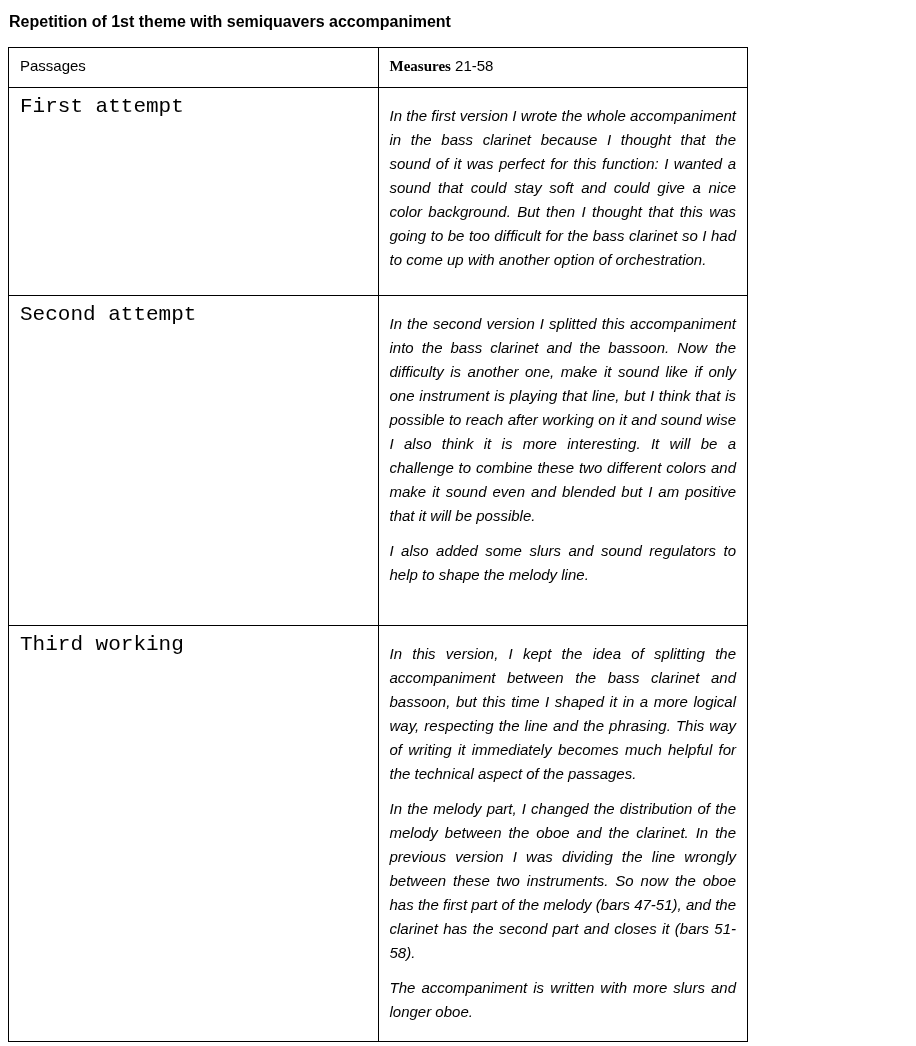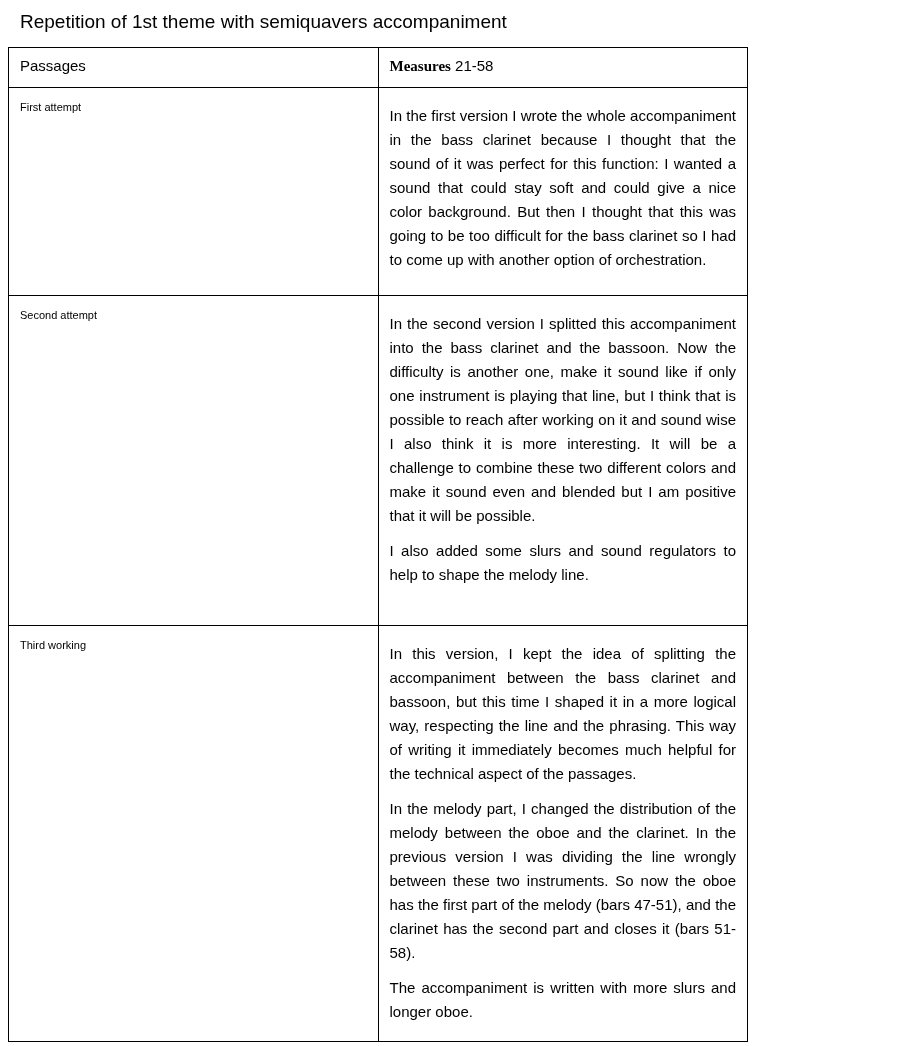--- a/index.html
+++ b/index.html
@@ -11,24 +11,24 @@
     width: 916px;
     font-family: "Liberation Sans", "DejaVu Sans", sans-serif;
     color: #000000;
     -webkit-font-smoothing: antialiased;
   }
   .doc {
     padding: 10px 8px 10px 8px;
     box-sizing: border-box;
   }
   .doc-title {
-    font-weight: normal;
-    font-size: 19px;
+    font-weight: bold;
+    font-size: 16px;
     line-height: 20px;
-    margin: 2px 0 15px 12px;
+    margin: 2px 0 15px 1px;
   }
   table.attempts {
     border-collapse: collapse;
     width: 740px;
     table-layout: fixed;
   }
   table.attempts th,
   table.attempts td {
     border: 1.5px solid #000000;
     vertical-align: top;
@@ -40,27 +40,29 @@
   }
   .col-left  { width: 50%; }
   .col-right { width: 50%; }
   tr.r-header { height: 40px; }
   tr.r1 { height: 208px; }
   tr.r2 { height: 330px; margin-left: 28px; }
   tr.r3 { height: 416px; }
   th.h-passages { font-weight: bold; }
   .bold { font-weight: bold; font-family: Liberation Serif, serif; }
   .passage-label {
-    font-size: 11px;
+    font-size: 21px;
     line-height: 20px;
+    font-family: Liberation Mono, monospace;
   }
   .cell-right p {
     margin: 0;
     text-align: justify;
     line-height: 24px;
+    font-style: italic;
   }
   .cell-right p:first-child { margin-top: 7px; }
   .cell-right p + p { margin-top: 11px; }
 </style>
 </head>
 <body>
 
 <div class="doc">
 
   <div class="doc-title">Repetition of 1st theme with semiquavers accompaniment</div>

